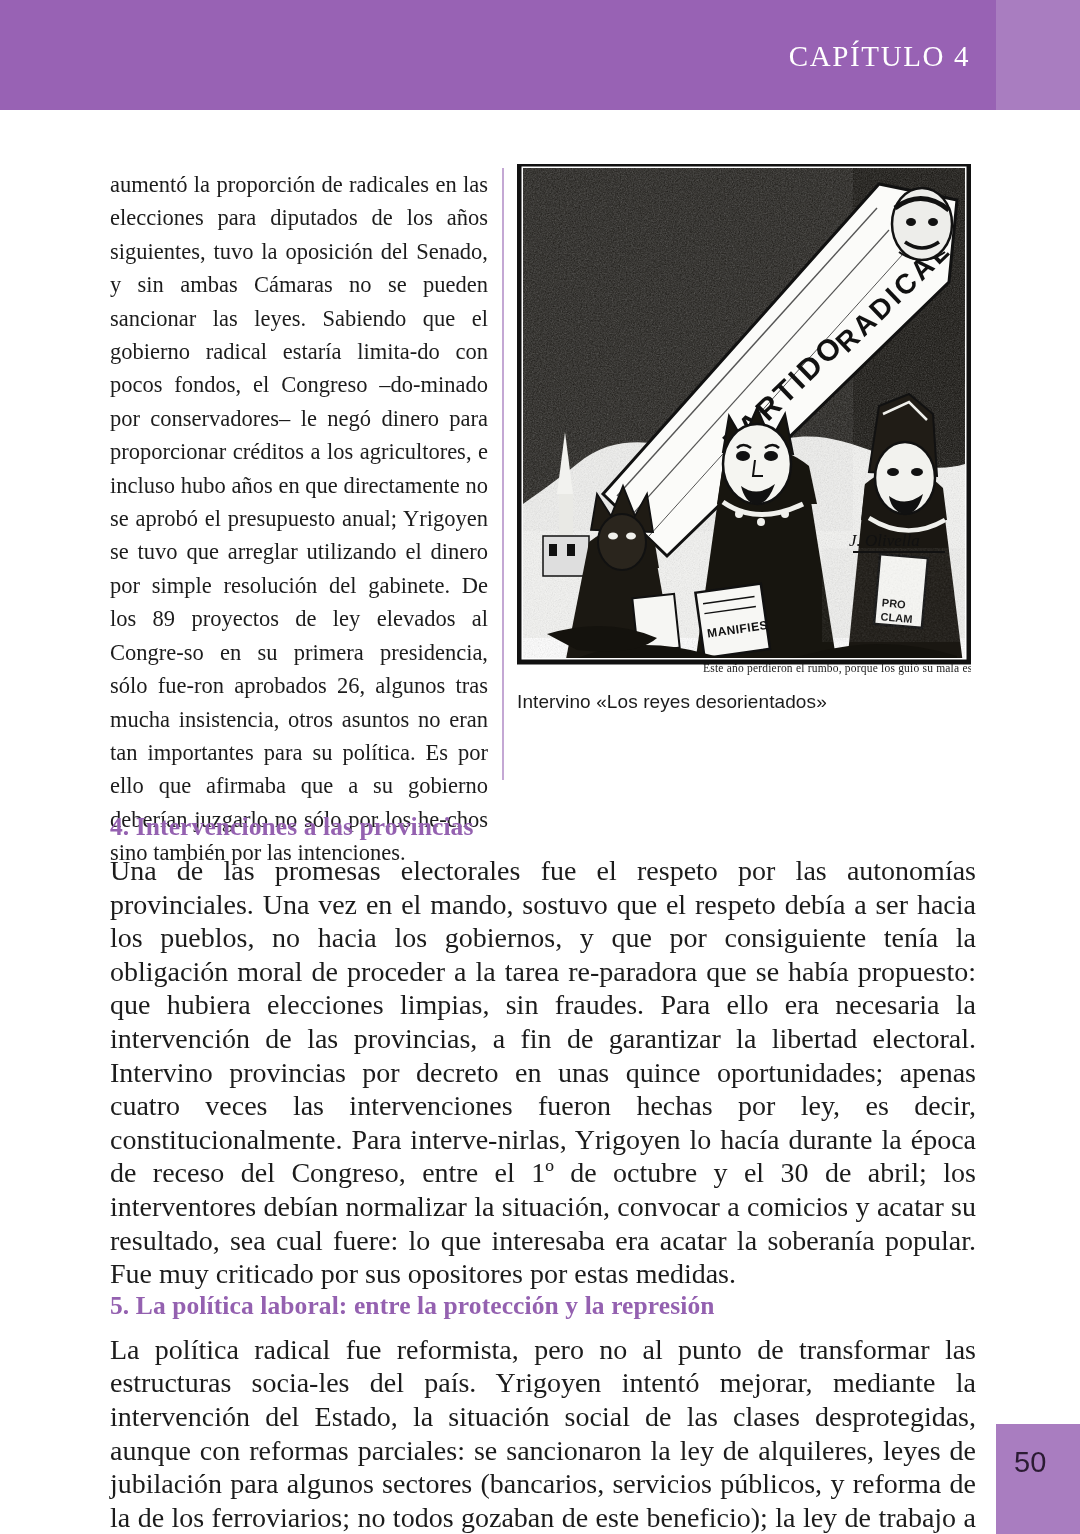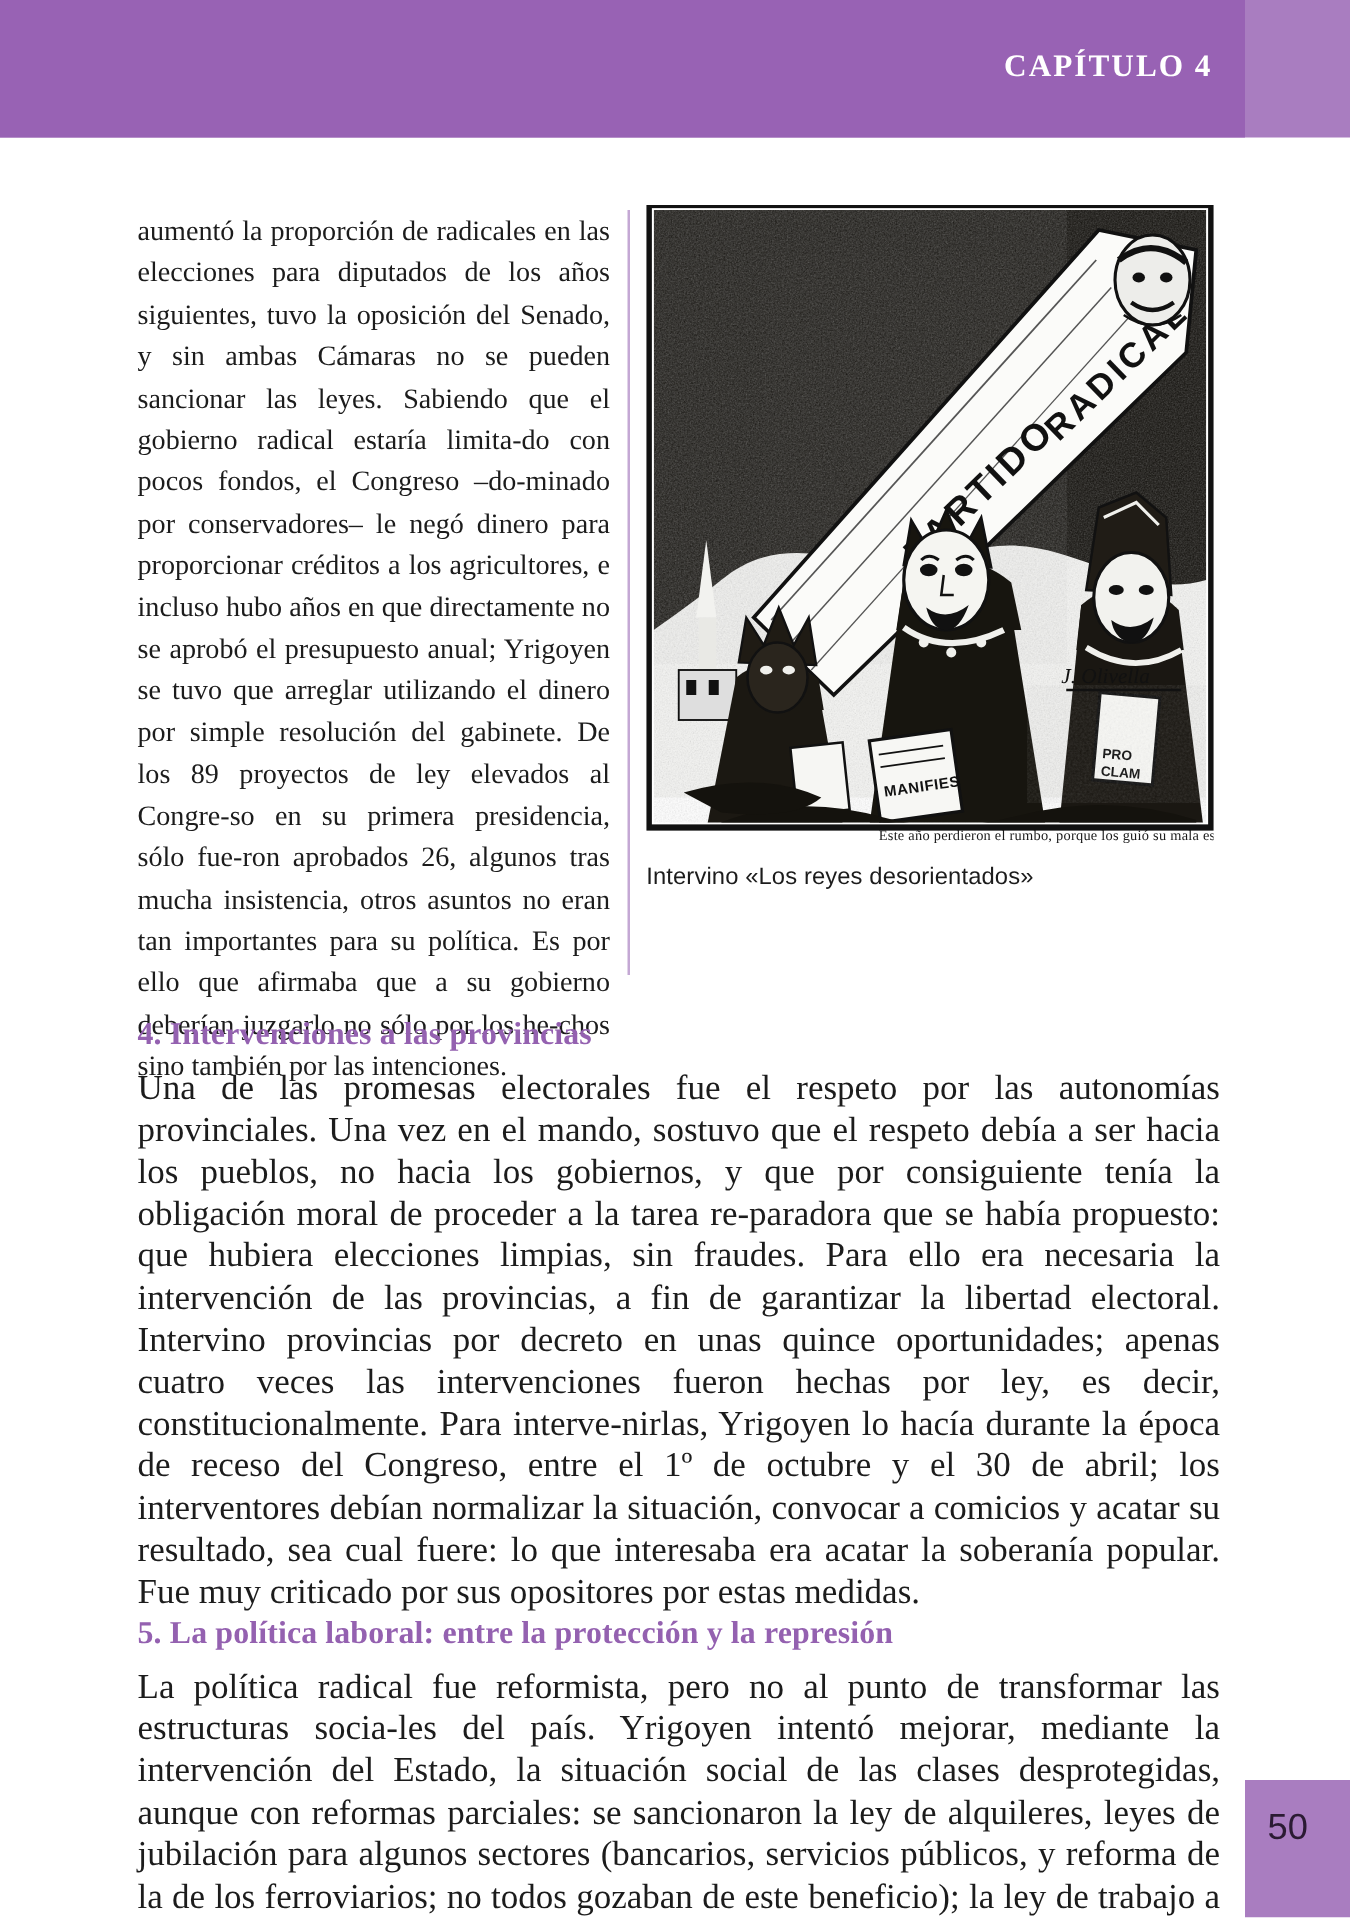--- a/index.html
+++ b/index.html
@@ -35,22 +35,22 @@
     left: 0; top: 0;
     width: 996px;
     height: 110px;
     background: #9862b4;
   }
   .chapter-title {
     position: absolute;
     right: 110px;
     top: 40px;
     font-family: "Liberation Serif", serif;
-    font-size: 25px;
-    font-weight: 700;
+    font-size: 29px;
+    font-weight: 400;
     letter-spacing: 1.6px;
     color: #ffffff;
     margin-left: 24px;
   }
 
   
   .top-section {
     position: absolute;
     left: 0;
     top: 164px;

